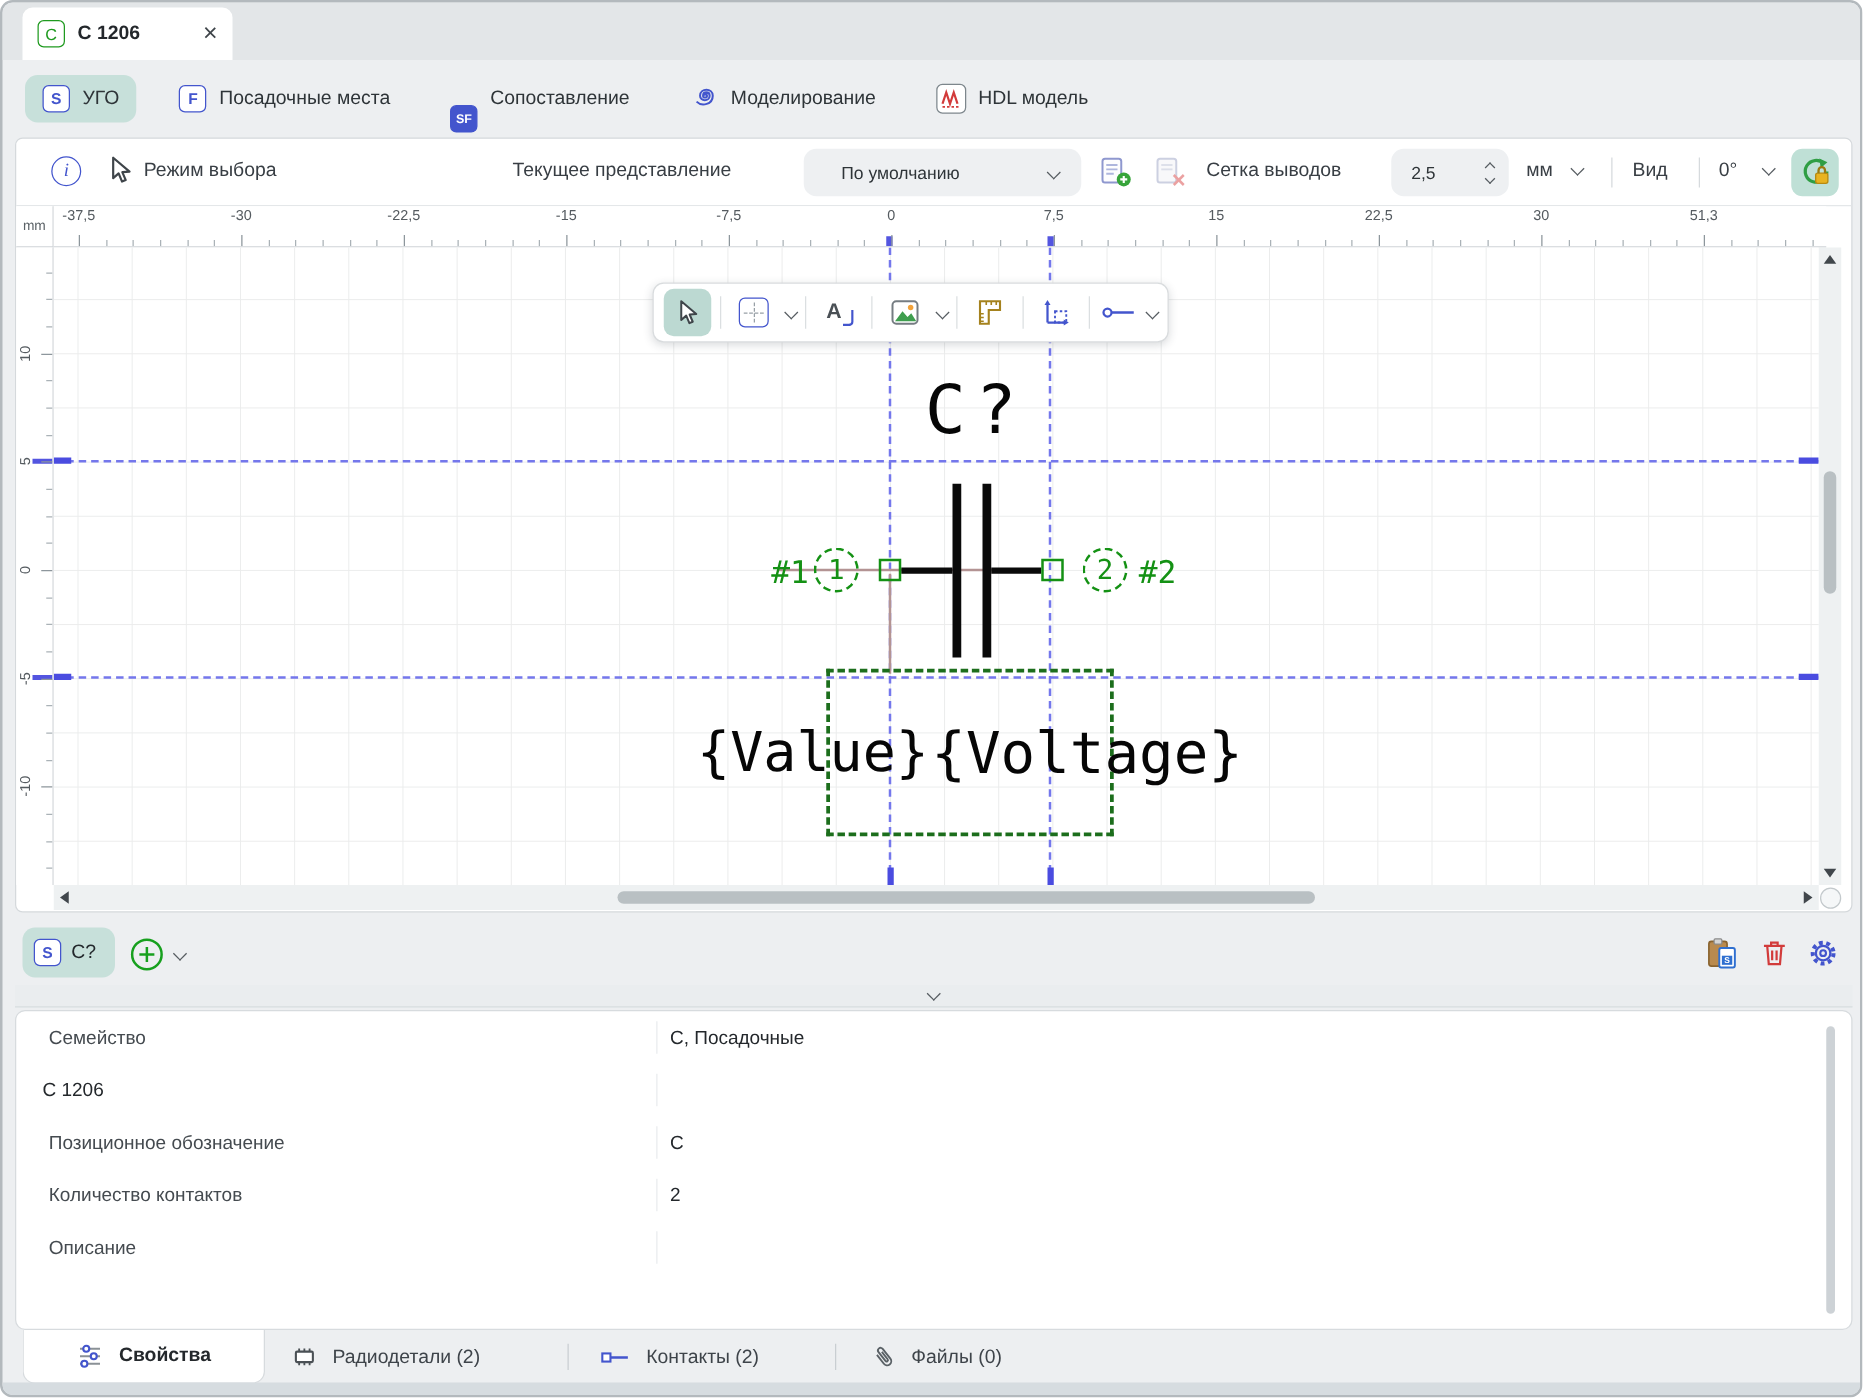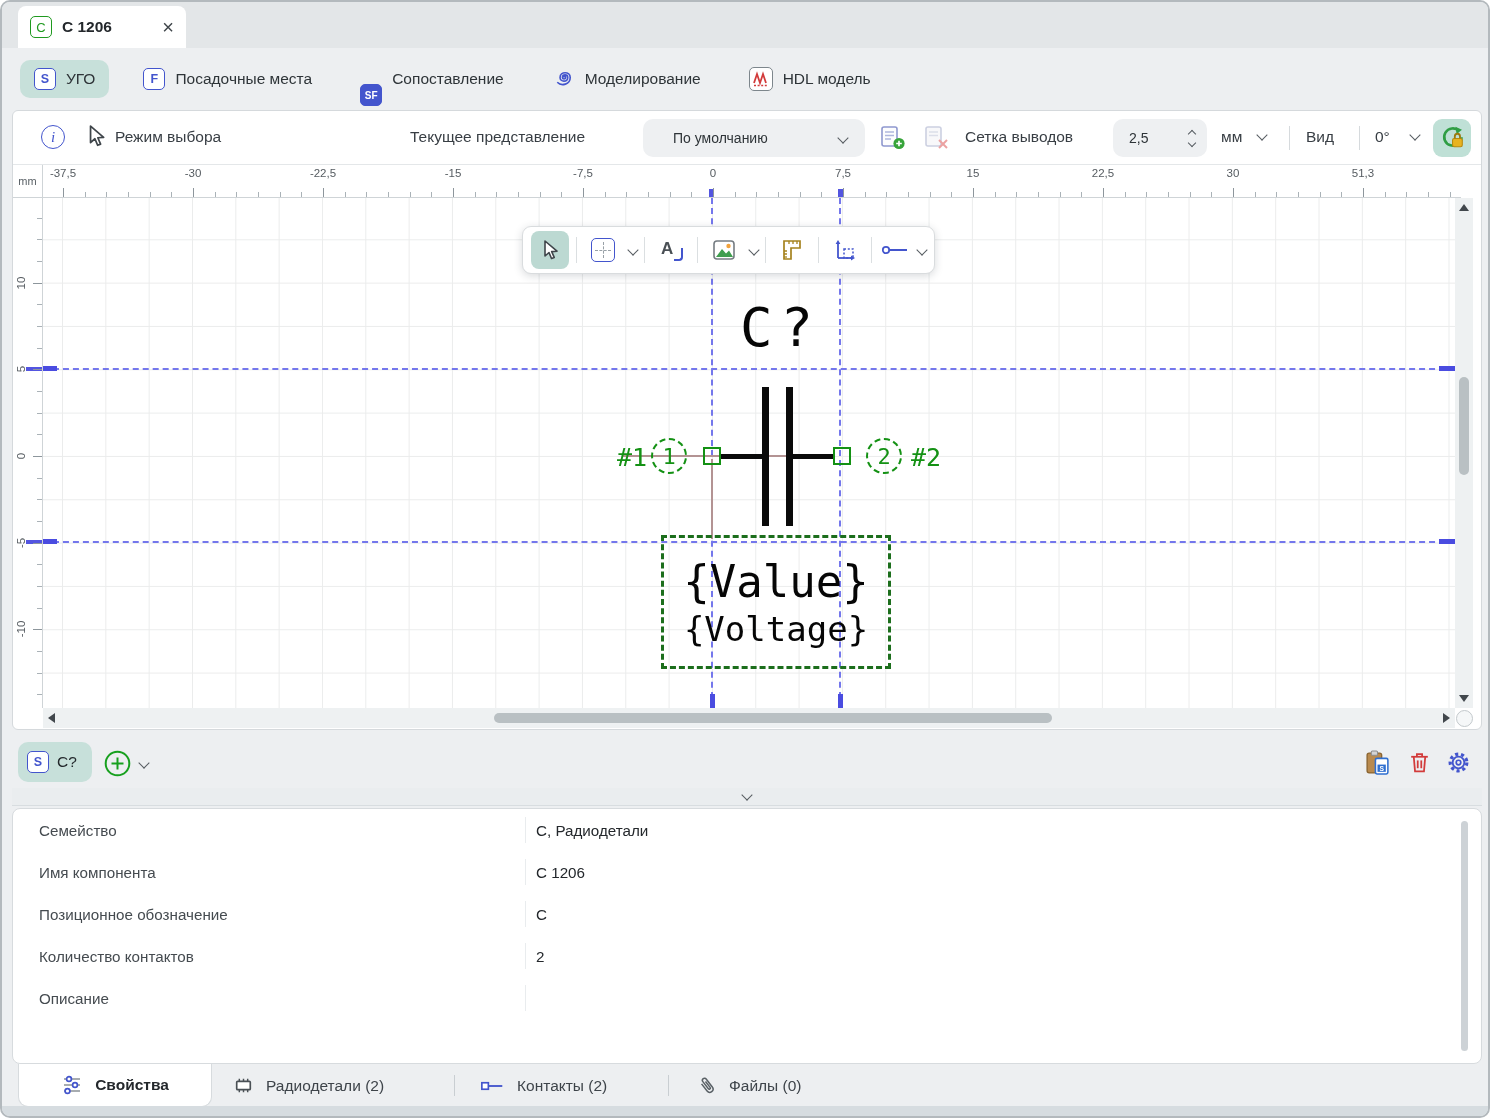--- a/index.html
+++ b/index.html
@@ -77,21 +77,21 @@
 
   .cadtxt { font-family:"DejaVu Sans Mono", monospace; color:#060606; white-space:nowrap; }
   .plate { position:absolute; width:7px; background:#0a0a0a; }
   .lead  { position:absolute; height:5px; background:#0a0a0a; }
   .tanline { position:absolute; background:#b39393; }
   .pinsq { position:absolute; width:18px; height:18px; border:2.5px solid #149114; background:transparent; }
   .pincirc { position:absolute; width:36px; height:36px; border:2px dashed #149114; border-radius:50%;
              display:flex; align-items:center; justify-content:center;
              font-family:"DejaVu Sans Mono",monospace; font-size:22px; color:#149114; }
   .pinlbl { position:absolute; font-family:"DejaVu Sans Mono",monospace; font-size:25px; color:#149114; }
-  .attrbox { position:absolute; border:3px dashed #1c6e1c; display:flex; flex-direction:column;
+  .attrbox { position:absolute; border:3px dashed #1c6e1c; display:flex; flex-direction:row;
              align-items:center; justify-content:center; gap:2px; }
 
   
   .fl-toolbar { position:absolute; left:479px; top:28px; height:48px; background:#fff;
                 border:1px solid #d9dcde; border-radius:9px; box-shadow:0 2px 8px rgba(40,50,60,.18);
                 display:flex; align-items:center; padding:0 8px; gap:7px; }
   .fbtn { width:38px; height:38px; border-radius:8px; display:flex; align-items:center; justify-content:center; }
   .fbtn.active { background:#bcd9d2; }
   .fsep { width:1px; height:26px; background:#dbdfe1; }
   .shape-ic { width:24px; height:24px; border:1.7px solid #4355cd; border-radius:5px; position:relative; }
@@ -382,21 +382,21 @@
         <span>1</span>
       </div>
       <div class="pincirc" style="left:823px;top:240px;">
         <span>2</span>
       </div>
       <span class="pinlbl" style="left:574px;top:245px;">#1</span>
       <span class="pinlbl" style="left:868px;top:245px;">#2</span>
 
       <div class="attrbox" style="left:618px;top:337px;width:230px;height:134px;">
         <span class="cadtxt" style="font-size:44px;">{Value}</span>
-        <span class="cadtxt" style="font-size:34px;">{Voltage}</span>
+        <span class="cadtxt" style="font-size:46px;">{Voltage}</span>
       </div>
 
       <div class="fl-toolbar">
         <div class="fbtn active">
           <svg width="20" height="22" viewBox="0 0 20 22">
               <path d="M5 2 L5 17 L9 13.5 L11.5 19.5 L14.2 18.4 L11.7 12.6 L17 12.2 Z" fill="#fff" stroke="#3f454a" stroke-width="1.6" stroke-linejoin="round"></path>
             </svg>
         </div>
         <span class="fsep"></span>
         <div class="fbtn">
@@ -508,24 +508,23 @@
   </span>
 
   <div class="divband">
     <span class="chv" style="margin-top:-4px;"></span>
   </div>
 
   <div class="props-card">
     <div class="prow">
       <span class="plabel">Семейство</span>
       <span class="pcoldiv"></span>
-      <span class="pvalue">C, Радиодетали</span>
+      <span class="pvalue">C, Посадочные</span>
     </div>
     <div class="prow">
-      <span class="plabel">Имя компонента</span>
       <span class="pcoldiv"></span>
       <span class="pvalue">C 1206</span>
     </div>
     <div class="prow">
       <span class="plabel">Позиционное обозначение</span>
       <span class="pcoldiv"></span>
       <span class="pvalue">C</span>
     </div>
     <div class="prow">
       <span class="plabel">Количество контактов</span>

